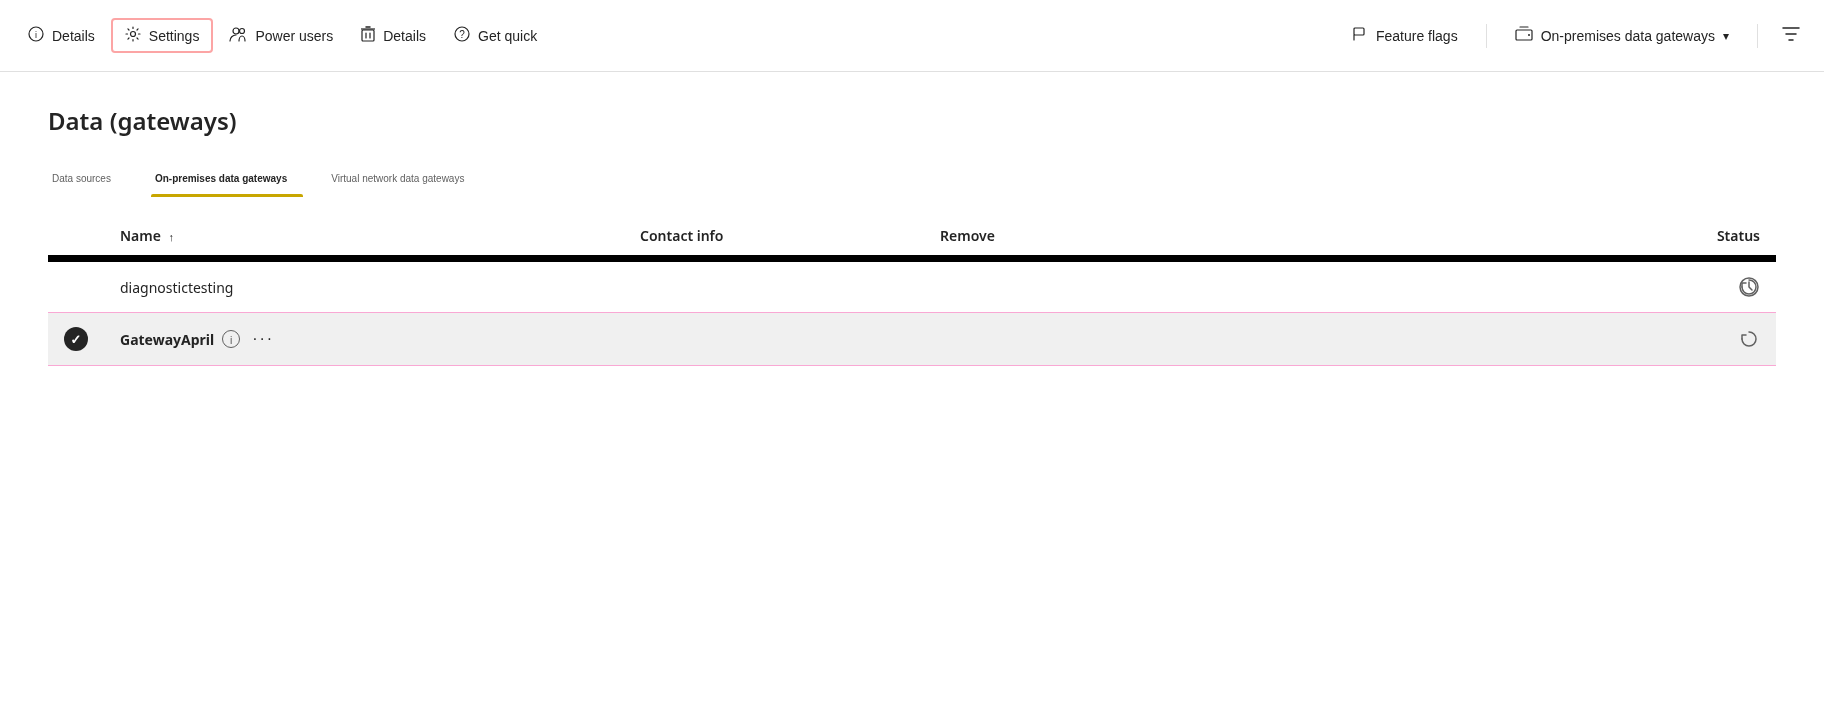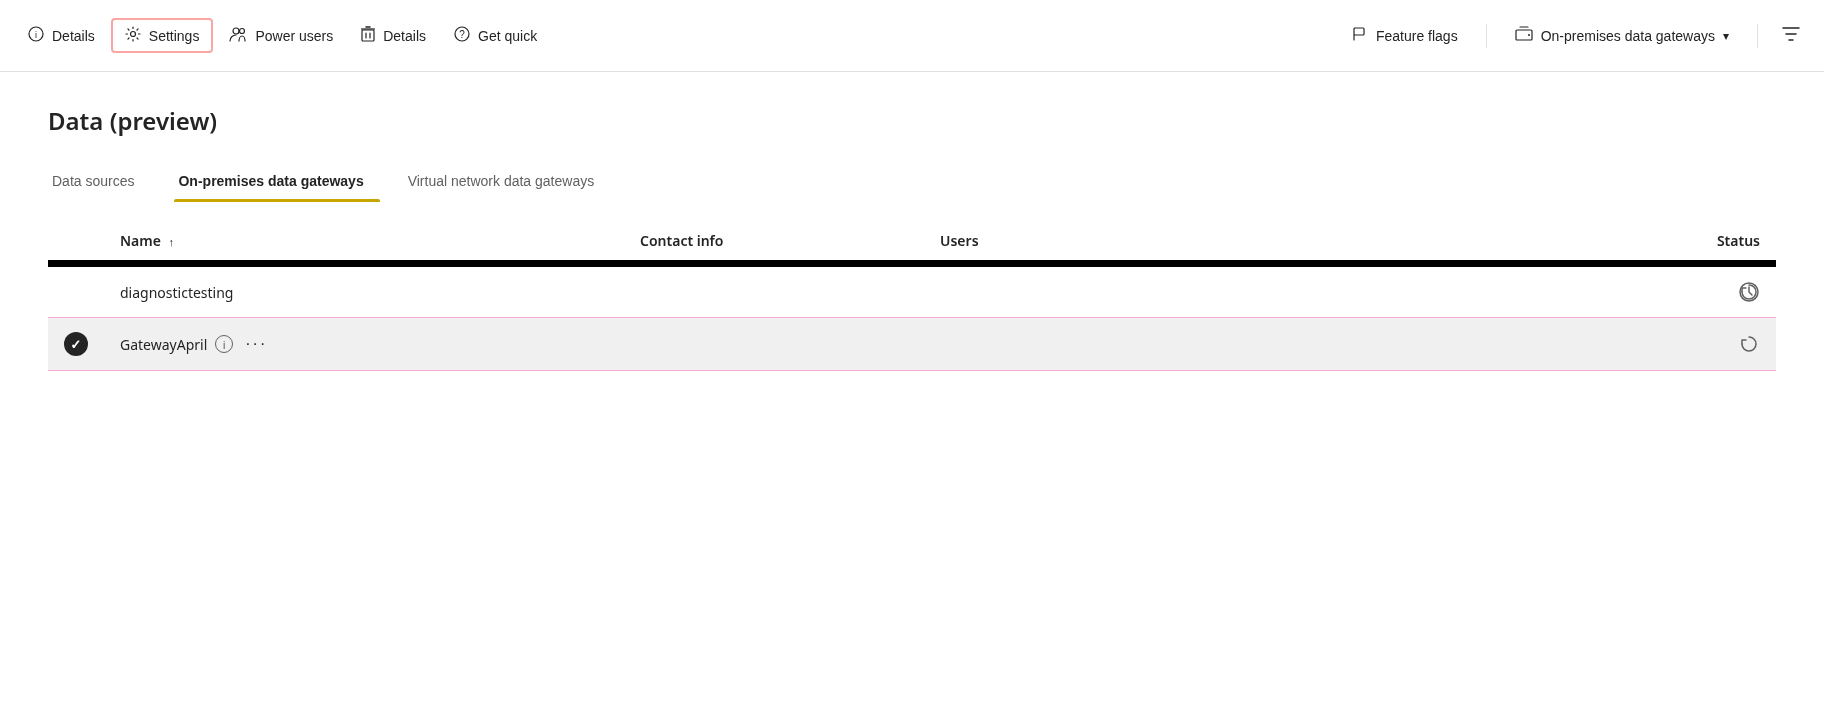--- a/index.html
+++ b/index.html
@@ -69,21 +69,21 @@
     .tabs {
       display: flex;
       align-items: flex-end;
       gap: 0;
       margin-bottom: 20px;
       border-bottom: none;
     }
     .tab {
       padding: 8px 16px 12px 4px;
       cursor: pointer;
-      font-size: 14px;
+      font-size: 10px;
       color: #616161;
       border: none;
       background: transparent;
       position: relative;
       margin-right: 24px;
     }
     .tab.active {
       font-weight: 600;
       color: #242424;
     }
@@ -325,21 +325,21 @@
         <svg width="18" height="14" viewBox="0 0 18 14" fill="none">
           <path d="M1 1h16M4 7h10M7 13h4" stroke="#242424" stroke-width="1.5" stroke-linecap="round"></path>
         </svg>
       </span>
     </button>
   </div>
 </div>
 
 <div class="main-content">
 
-  <h1 class="page-title">Data (preview)</h1>
+  <h1 class="page-title">Data (gateways)</h1>
 
   <div class="tabs">
     <button class="tab">
       <span>Data sources</span>
     </button>
     <button class="tab active">
       <span>On-premises data gateways</span>
     </button>
     <button class="tab">
       <span>Virtual network data gateways</span>
@@ -352,21 +352,21 @@
       <tr>
         <th class="col-checkbox"></th>
         <th class="col-name" style="cursor:pointer;">
           <span>Name</span>
           <span class="sort-icon">↑</span>
         </th>
         <th class="col-contact">
           <span>Contact info</span>
         </th>
         <th class="col-users">
-          <span>Users</span>
+          <span>Remove</span>
         </th>
         <th class="col-status right-align">
           <span>Status</span>
         </th>
       </tr>
     </thead>
     <tbody>
 
       <tr class="">
         <td class="col-checkbox"></td>
@@ -388,21 +388,21 @@
           </div>
         </td>
       </tr>
 
       <tr class="selected">
         <td class="col-checkbox">
           <div class="checkmark-filled">✓</div>
         </td>
         <td class="col-name">
           <div class="row-name-wrapper">
-            <span style="font-weight:400;">GatewayApril</span>
+            <span style="font-weight:700;">GatewayApril</span>
             <span class="info-circle">i</span>
             <button class="more-btn">···</button>
           </div>
         </td>
         <td class="col-contact"></td>
         <td class="col-users"></td>
         <td class="col-status">
           <div class="status-icon">
             <svg width="22" height="22" viewBox="0 0 22 22" fill="none">
               <path d="M11 4 a7 7 0 1 1-7 7" stroke="#616161" stroke-width="1.5" stroke-linecap="round" fill="none"></path>

